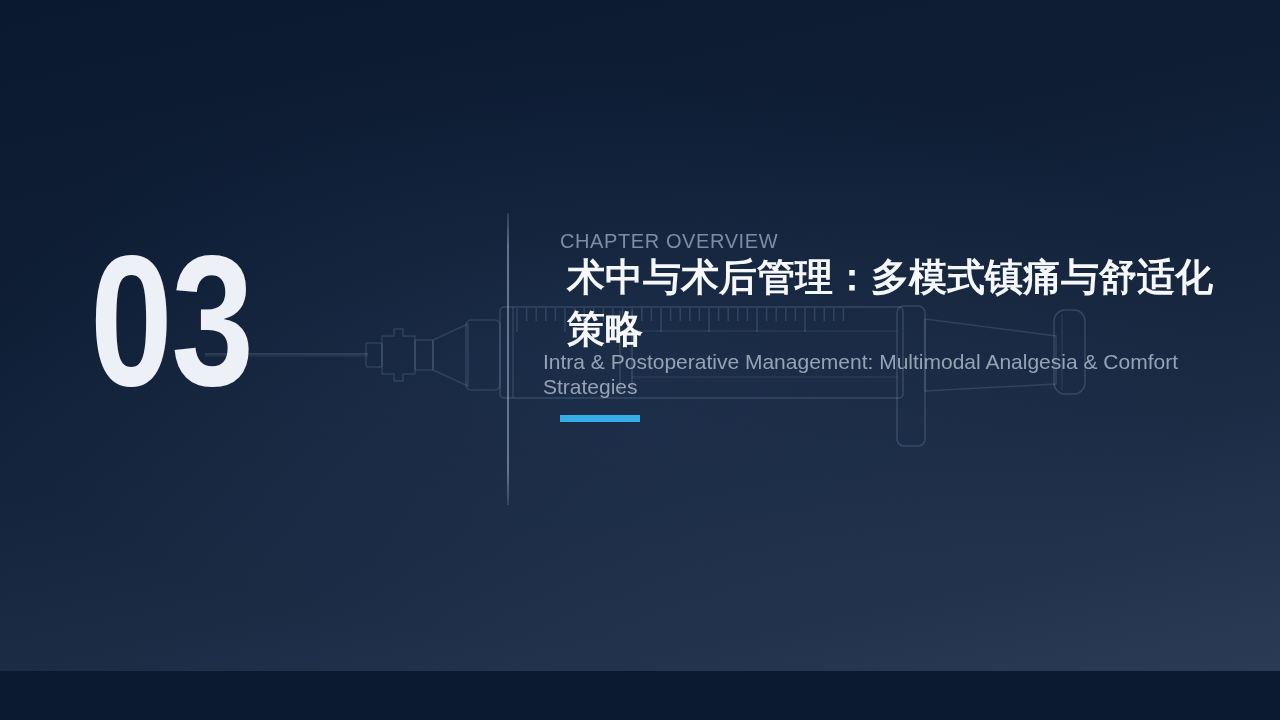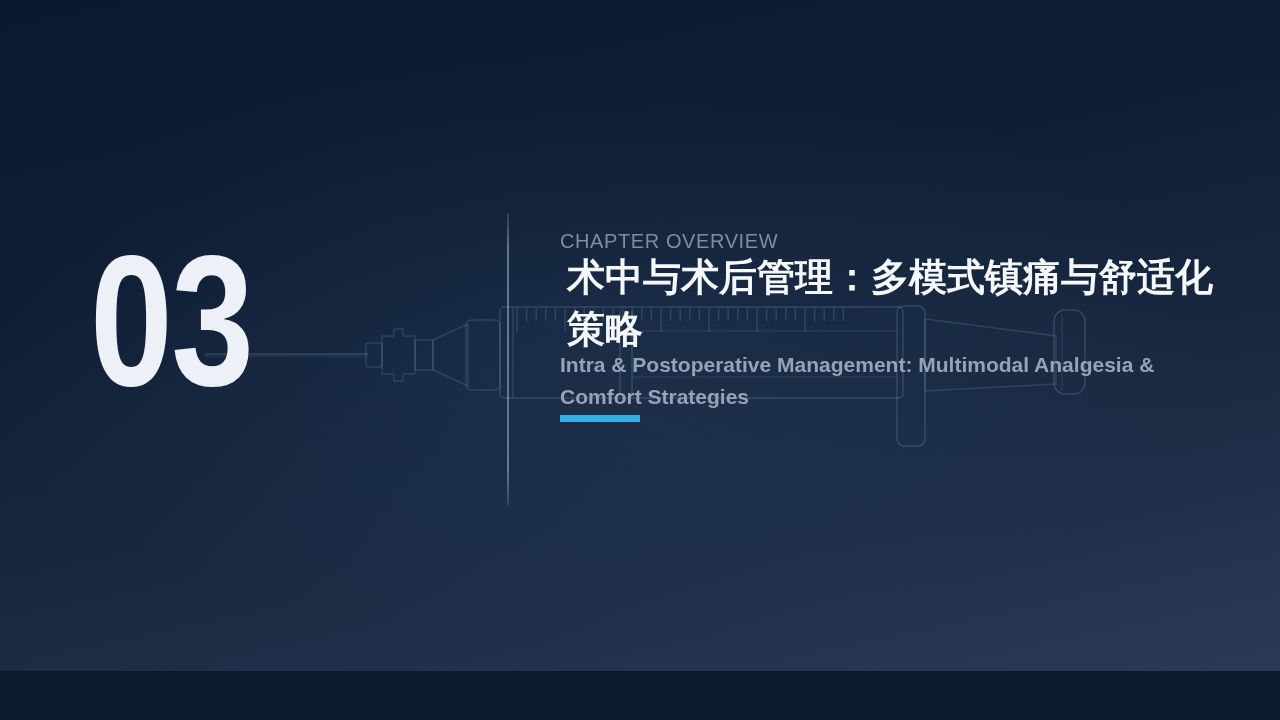--- a/index.html
+++ b/index.html
@@ -37,22 +37,22 @@
     position:absolute;left:560px;top:230px;
     font-size:20px;font-weight:400;letter-spacing:0.6px;
     color:#7e8da1;white-space:nowrap;z-index:3;
   }
   .title-zh{
     position:absolute;left:560px;top:251px;width:665px;
     font-size:38px;font-weight:700;line-height:52px;
     color:#f5f7fa;z-index:3;margin-left:7px;
   }
   .subtitle-en{
-    position:absolute;left:560px;top:349px;width:665px;
-    font-size:21px;font-weight:700;line-height:32px;
+    position:absolute;left:543px;top:349px;width:665px;
+    font-size:21px;font-weight:400;line-height:25px;
     color:#95a3b5;z-index:3;
   }
   .accent-bar{
     position:absolute;left:560px;top:415px;width:80px;height:7px;
     background:#35ade8;z-index:3;
   }
 </style>
 </head>
 <body>
 

